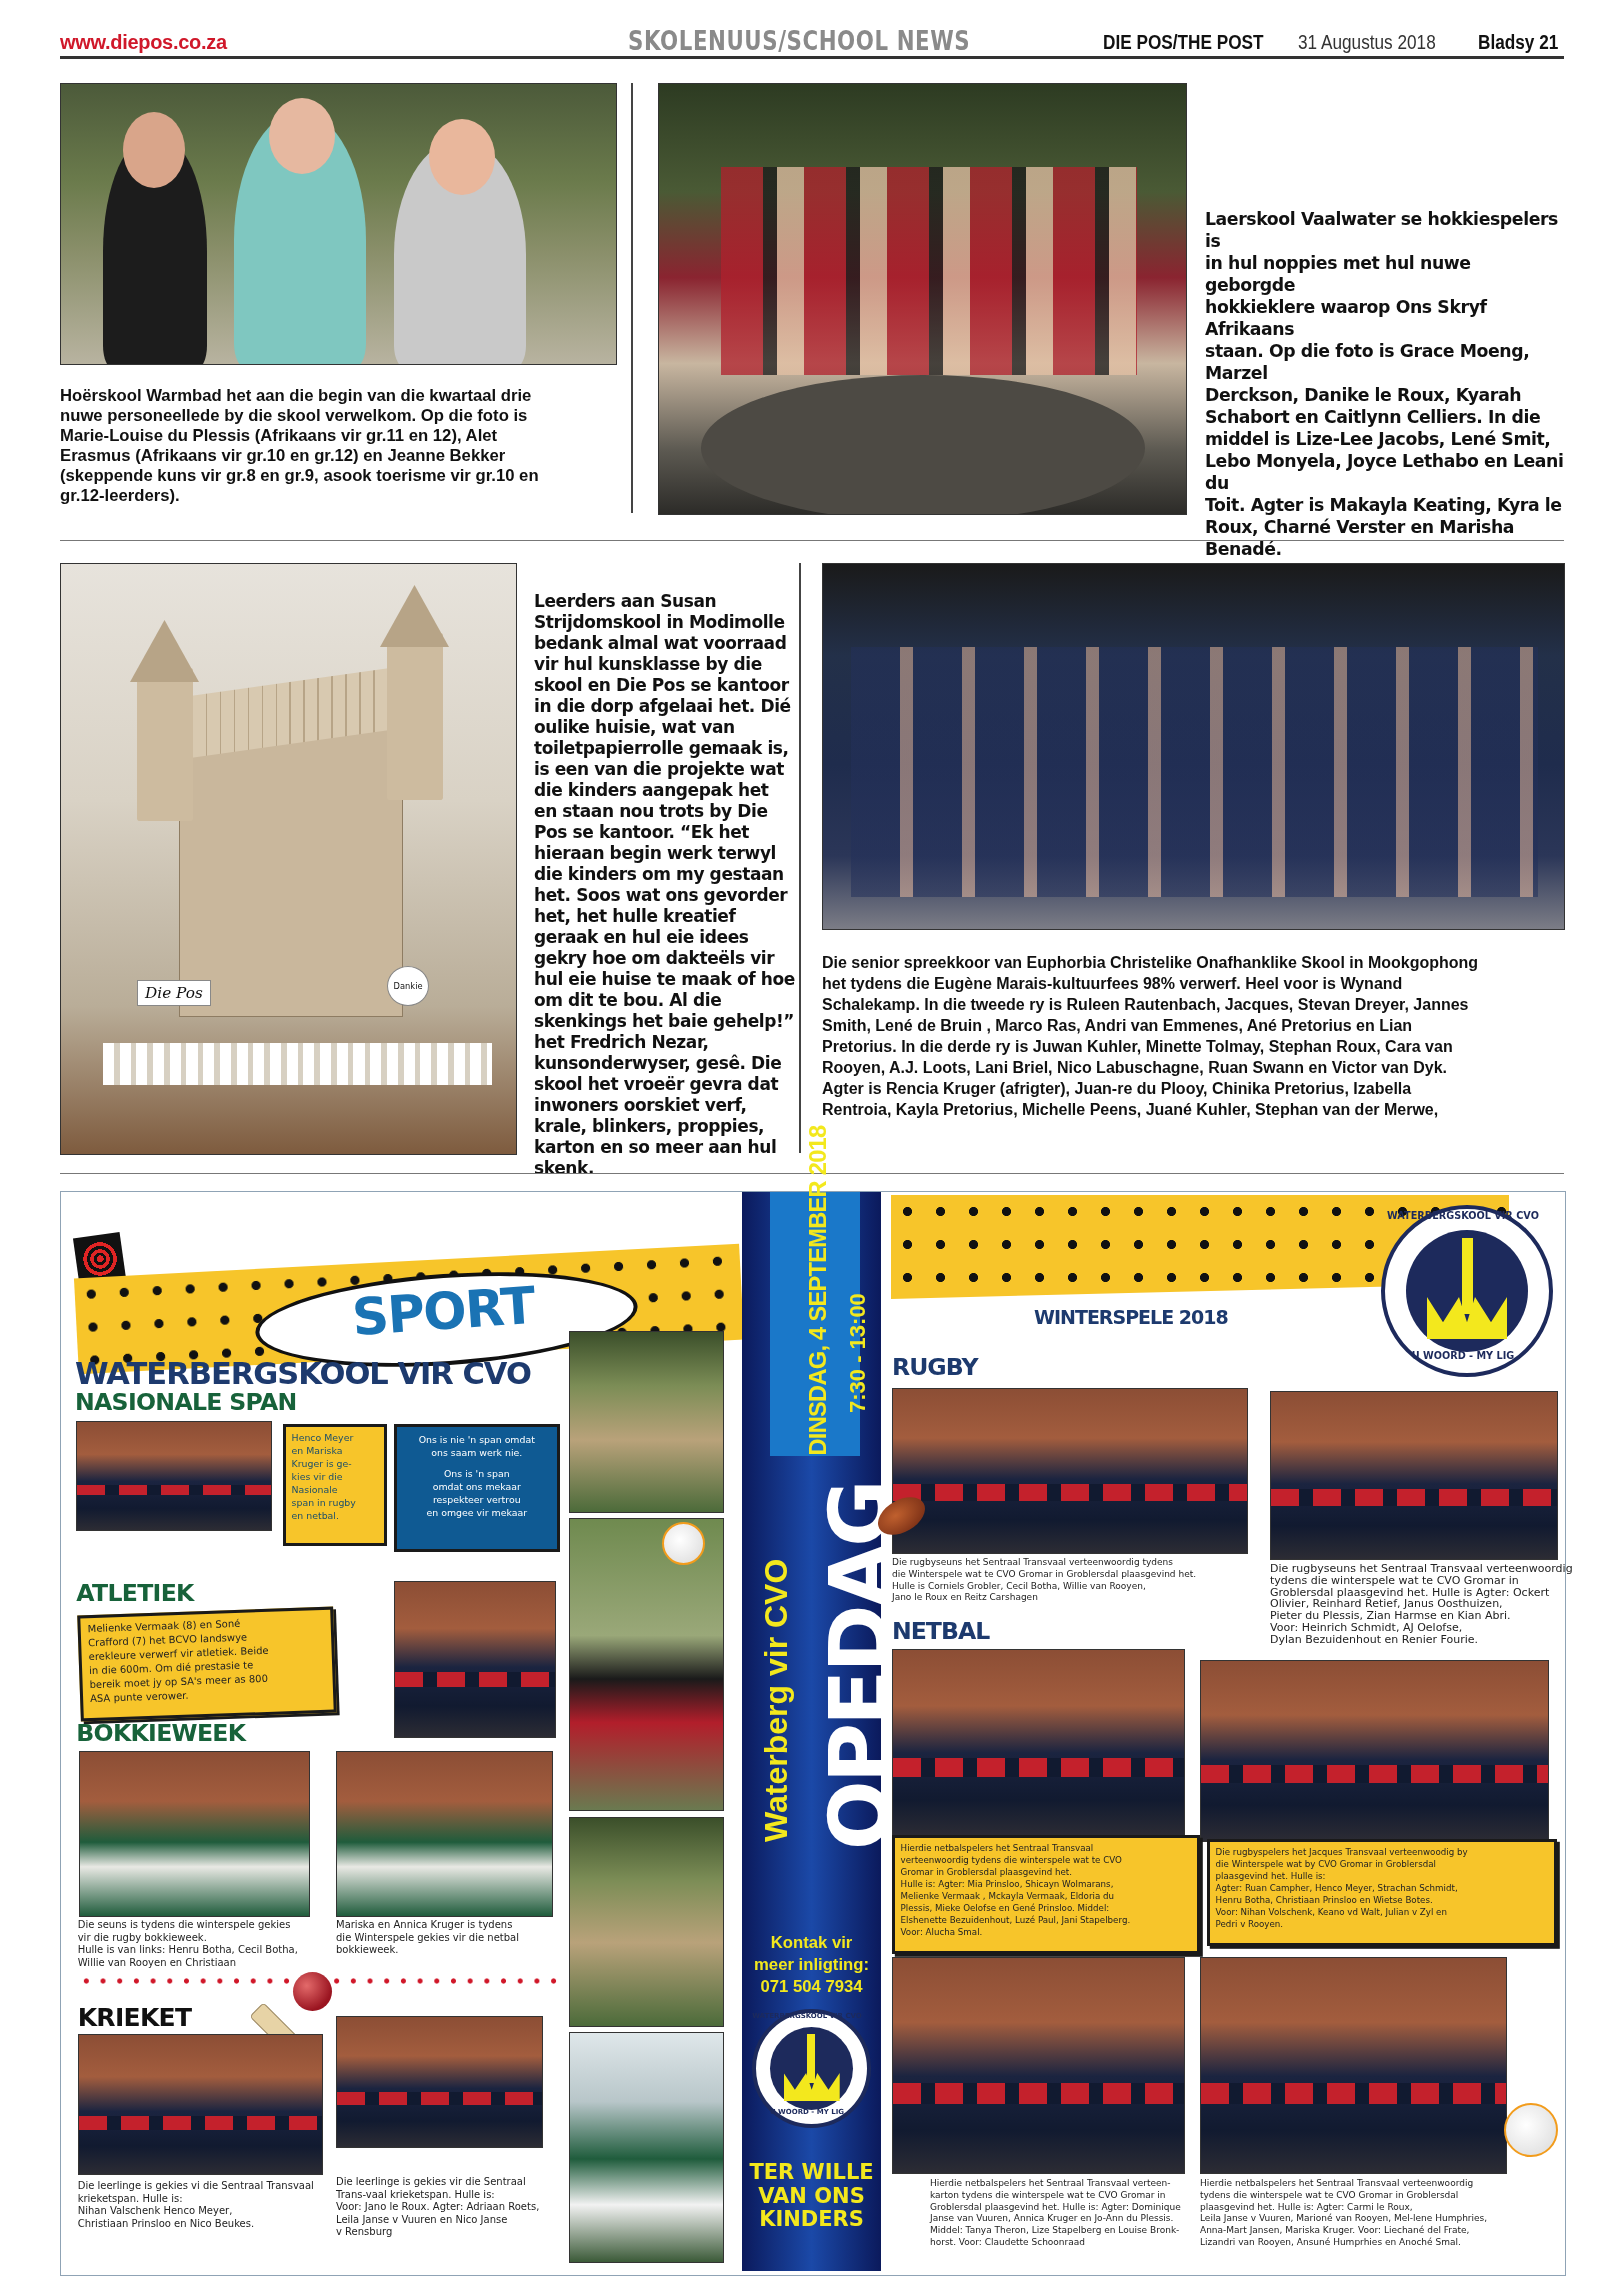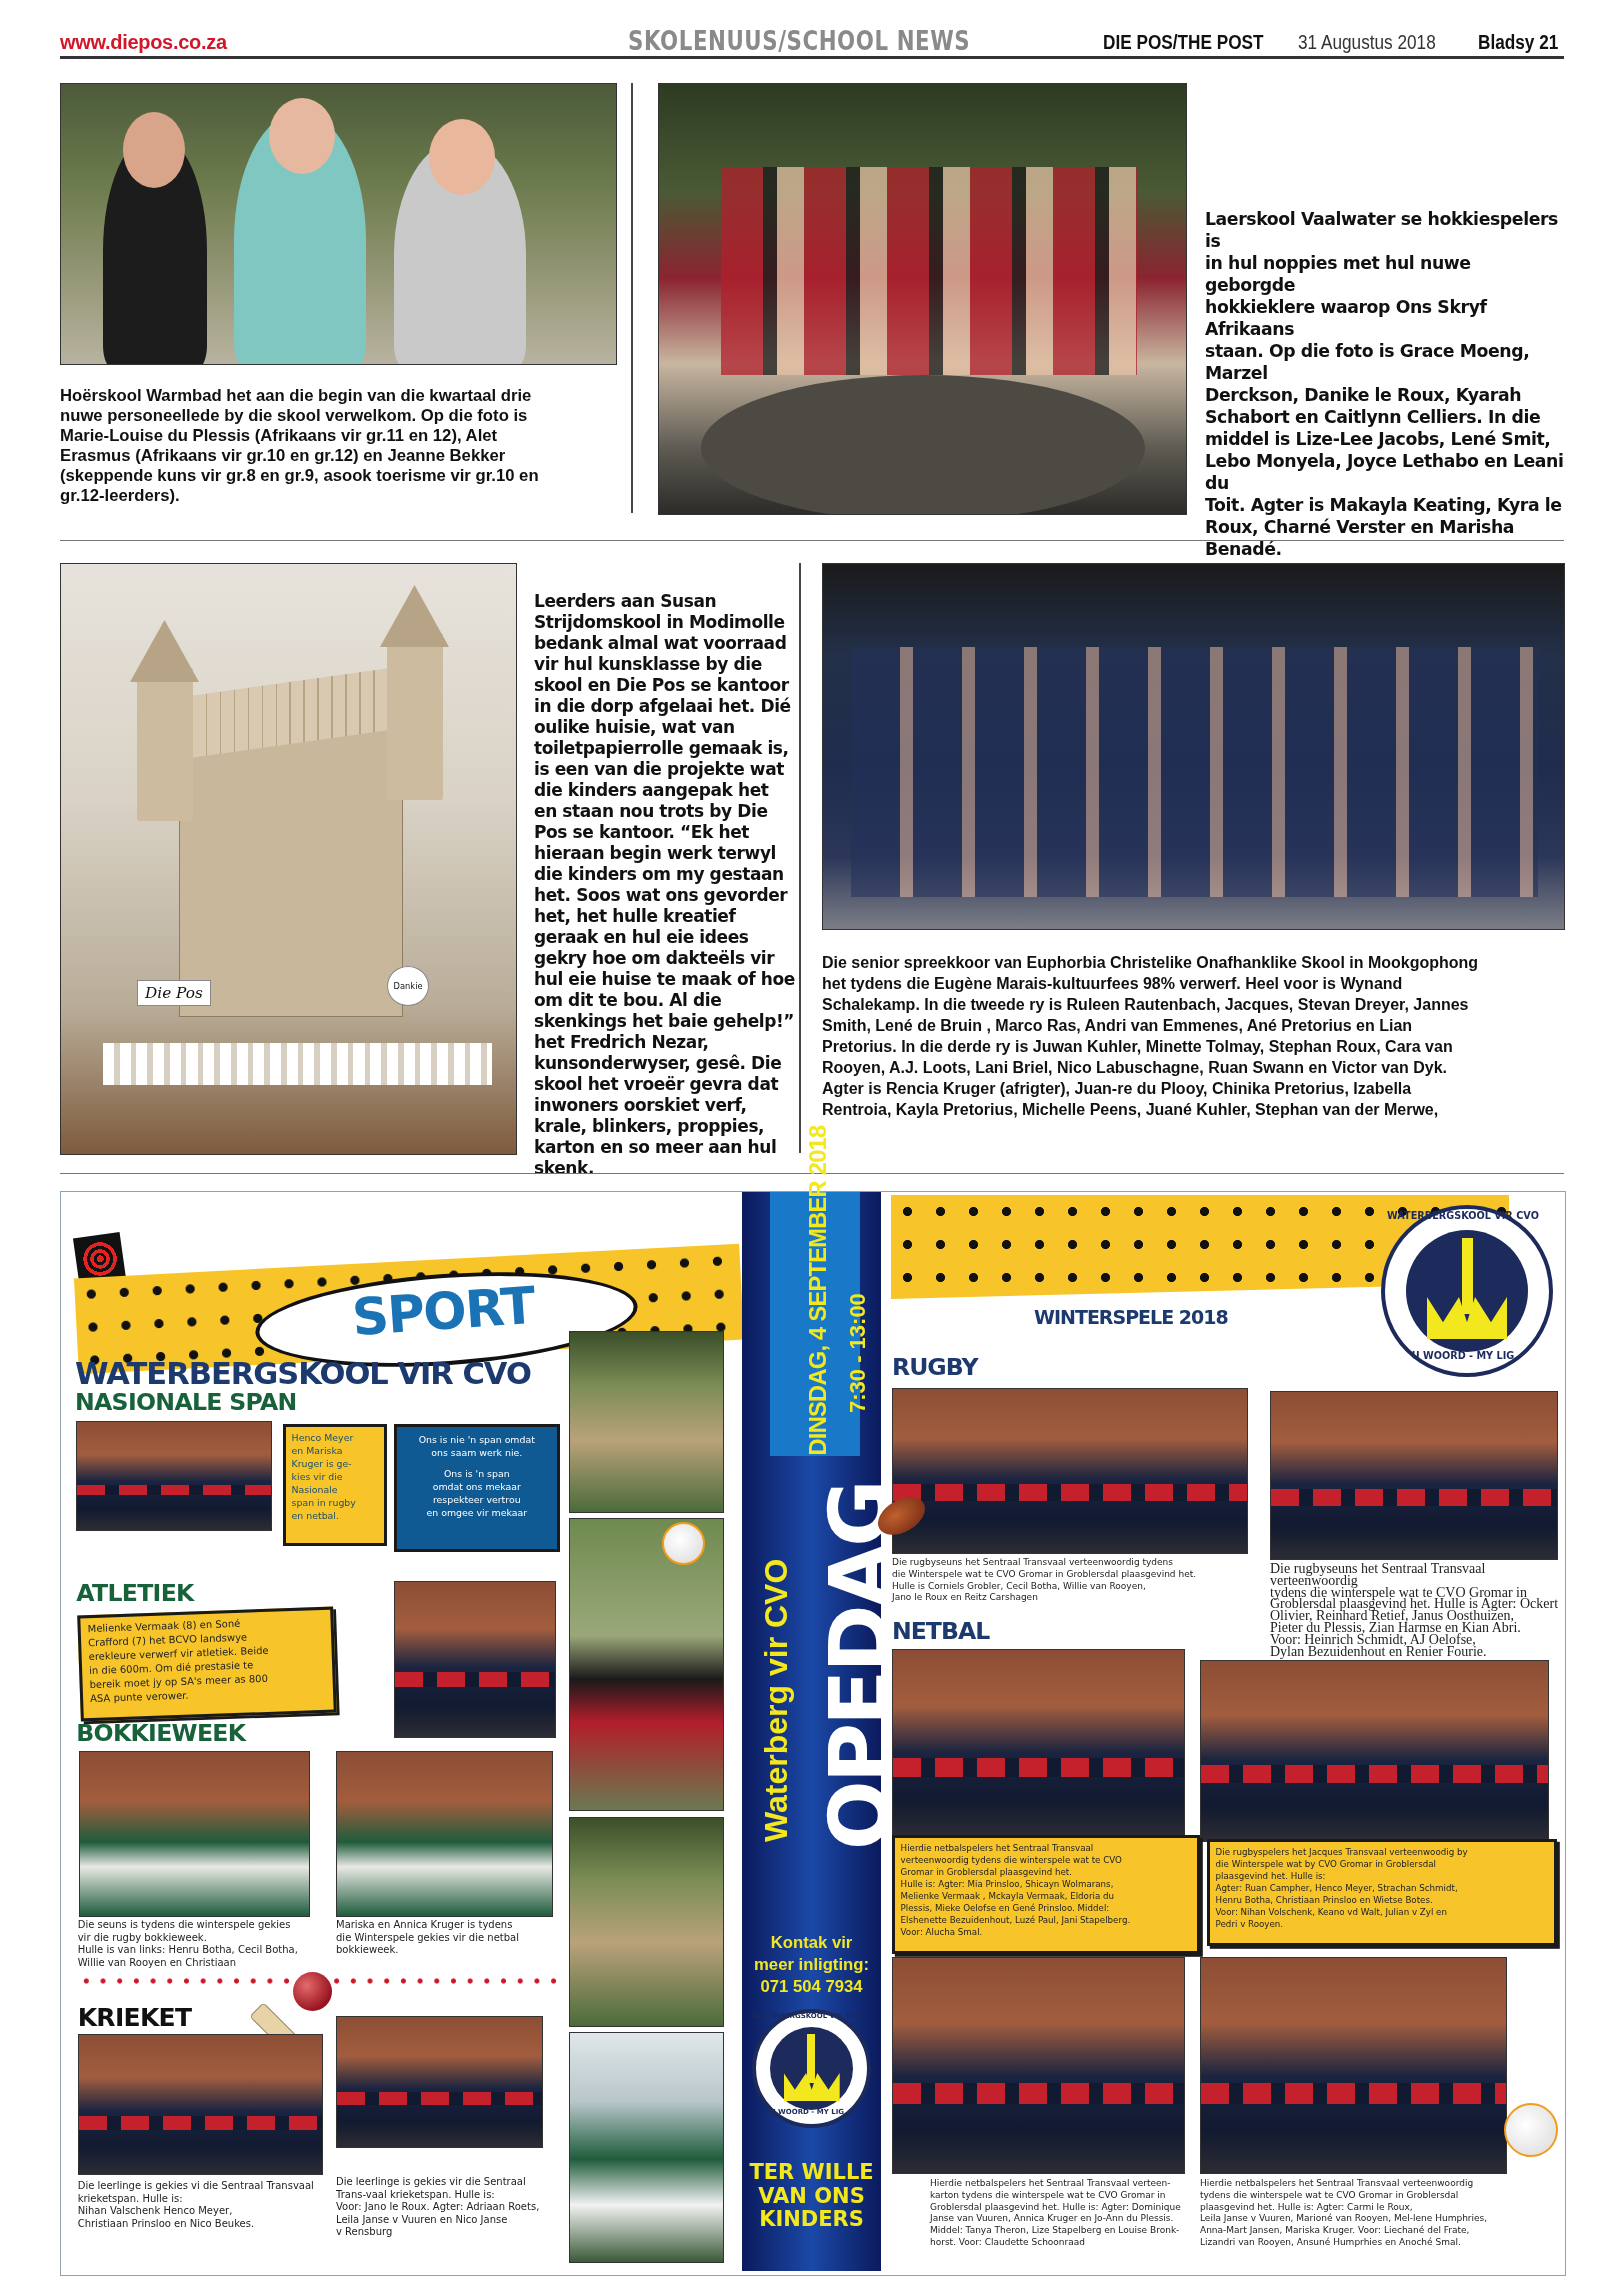--- a/index.html
+++ b/index.html
@@ -291,21 +291,21 @@
 <div class="abs team" style="left:1270px;top:1391px;width:286px;height:167px;">
     <div class="band"></div>
   </div>
 
 <div class="abs comic" style="left:892px;top:1557px;width:361px;font-size:9px;line-height:11.8px;">
   <div>Die rugbyseuns het Sentraal Transvaal verteenwoordig tydens</div>
   <div>die Winterspele wat te CVO Gromar in Groblersdal plaasgevind het.</div>
   <div>Hulle is Corniels Grobler, Cecil Botha, Willie van Rooyen,</div>
   <div>Jano le Roux en Reitz Carshagen</div>
 </div>
-<div class="abs comic" style="left:1270px;top:1563px;width:305px;font-size:14px;line-height:11.8px;font-family:Liberation Serif, serif;">
+<div class="abs comic" style="left:1270px;top:1563px;width:305px;font-size:11px;line-height:11.8px;">
   <div>Die rugbyseuns het Sentraal Transvaal verteenwoordig</div>
   <div>tydens die winterspele wat te CVO Gromar in</div>
   <div>Groblersdal plaasgevind het. Hulle is Agter: Ockert</div>
   <div>Olivier, Reinhard Retief, Janus Oosthuizen,</div>
   <div>Pieter du Plessis, Zian Harmse en Kian Abri.</div>
   <div>Voor: Heinrich Schmidt, AJ Oelofse,</div>
   <div>Dylan Bezuidenhout en Renier Fourie.</div>
 </div>
 
 <div class="abs h-navy" style="left:892px;top:1617px;font-size:23.6px;">NETBAL</div>

